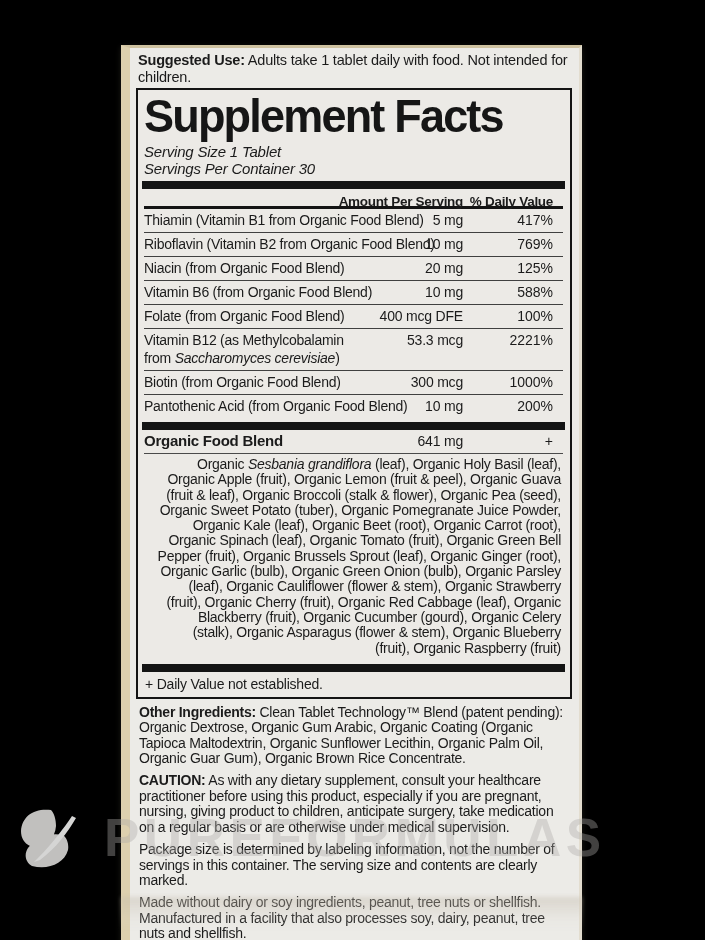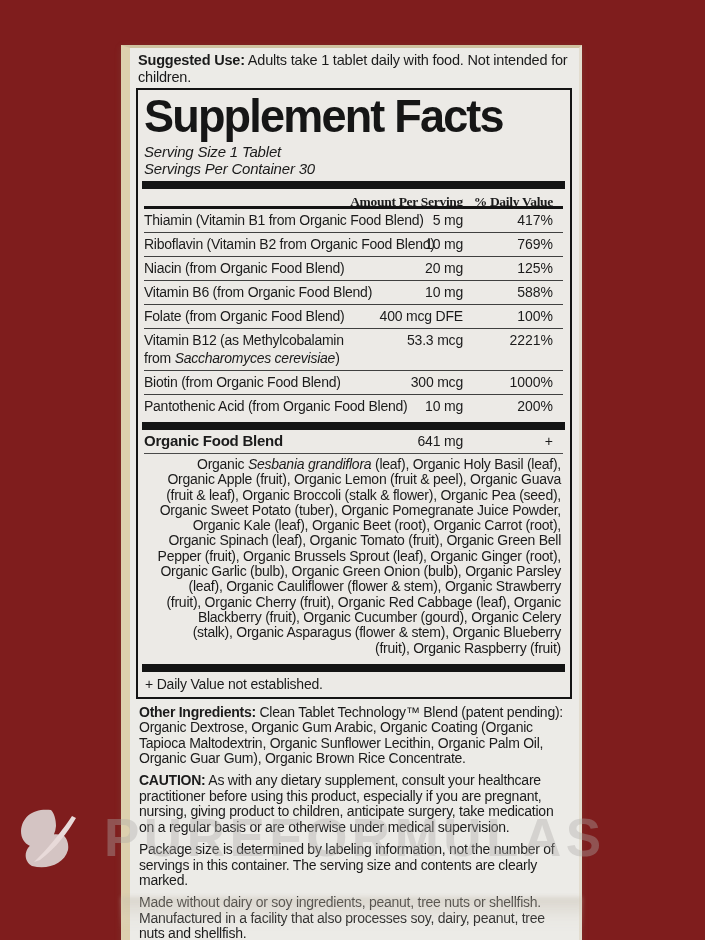--- a/index.html
+++ b/index.html
@@ -4,21 +4,21 @@
 <style>
   * { margin: 0; padding: 0; box-sizing: border-box; }
   html, body { width: 705px; height: 940px; }
   body {
     font-family: "Liberation Sans", "DejaVu Sans", sans-serif;
     background: #ffffff;
     color: #1b1b1b;
     overflow: hidden;
     position: relative;
   }
-  .stage { position: absolute; inset: 0; background: #7f1d1d; }
+  .stage { position: absolute; inset: 0; background: #000000; }
 
   
   .label-card {
     position: absolute;
     left: 121px; top: 45px;
     width: 461px;
     min-height: 848px;
     background: #ecebe7;
     border-left: 9px solid #ddd0ae;
     border-top: 3px solid #cfc2a0;
@@ -51,21 +51,21 @@
     transform-origin: left top;
     margin: 1px 0 3px 0;
     white-space: nowrap;
   }
   .serving-line { font-size: 15px; line-height: 17px; letter-spacing: -0.2px; font-style: italic; }
 
   .bar-thick { height: 8px; background: #141414; margin: 4px -2px 0 -2px; }
 
   .sf-table { margin-top: 0; }
   .row { position: relative; border-top: 1px solid #404040; padding: 2px 0 3px 0; min-height: 19px; }
-  .row.header { border-top: none; border-bottom: 3px solid #141414; padding: 3px 0 3px 0; min-height: 20px; font-family: Liberation Serif, serif; }
+  .row.header { border-top: none; border-bottom: 3px solid #141414; padding: 3px 0 3px 0; min-height: 20px; }
   .row:nth-child(2) { border-top: none; }
   .cell-name { font-size: 14px; line-height: 18px; letter-spacing: -0.25px; white-space: nowrap; }
   .cell-name i { letter-spacing: -0.25px; }
   .cell-amt { position: absolute; right: 100px; top: 2px; font-size: 14px; line-height: 18px; letter-spacing: -0.2px; white-space: nowrap; }
   .cell-dv  { position: absolute; right: 10px; top: 2px; font-size: 14px; line-height: 18px; white-space: nowrap; }
   .row.header .cell-amt, .row.header .cell-dv { font-weight: bold; font-size: 13.5px; top: 4px; letter-spacing: -0.3px; }
   .row.blend { border-top: none; }
   .row.blend .cell-name { font-weight: bold; font-size: 15px; }
 
   .blend-para {

